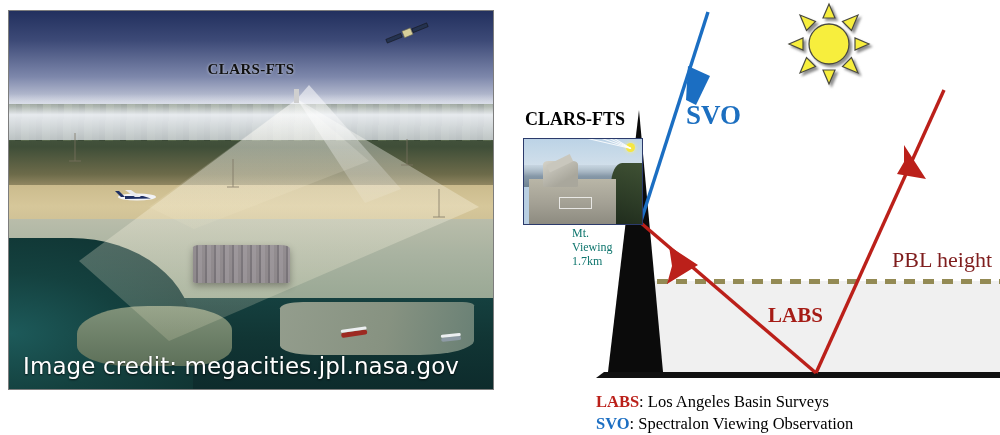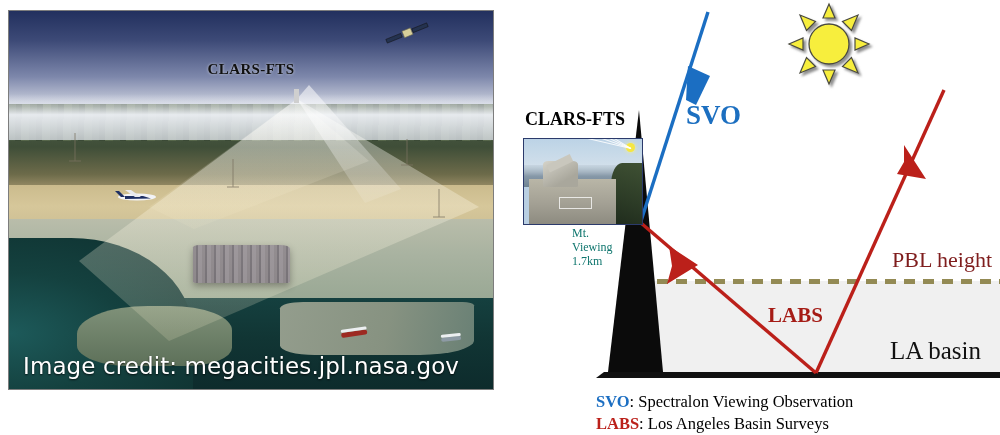--- a/index.html
+++ b/index.html
@@ -228,25 +228,24 @@
 
     <div class="lbl" id="lbl-mtwilson">
       <span>Mt.</span>
       <span>Viewing</span>
       <span>1.7km</span>
     </div>
 
     <div class="lbl" id="lbl-svo">SVO</div>
     <div class="lbl" id="lbl-labs">LABS</div>
     <div class="lbl" id="lbl-pbl">PBL height</div>
-    <div class="lbl" id="lbl-labasin">LA basin</div>
   </div>
 
   <div style="position:absolute;left:596px;top:391px;width:404px;font-size:16.5px;line-height:1.32;">
     <div>
+      <span style="font-weight:bold;color:#bb201a;">LABS</span><span>: </span><span>Los Angeles Basin Surveys</span>
+    </div>
+    <div>
       <span style="font-weight:bold;color:#1b6ec2;">SVO</span><span>: </span><span>Spectralon Viewing Observation</span>
     </div>
-    <div>
-      <span style="font-weight:bold;color:#bb201a;">LABS</span><span>: </span><span>Los Angeles Basin Surveys</span>
-    </div>
   </div>
 
 </div>
 
 </body></html>

